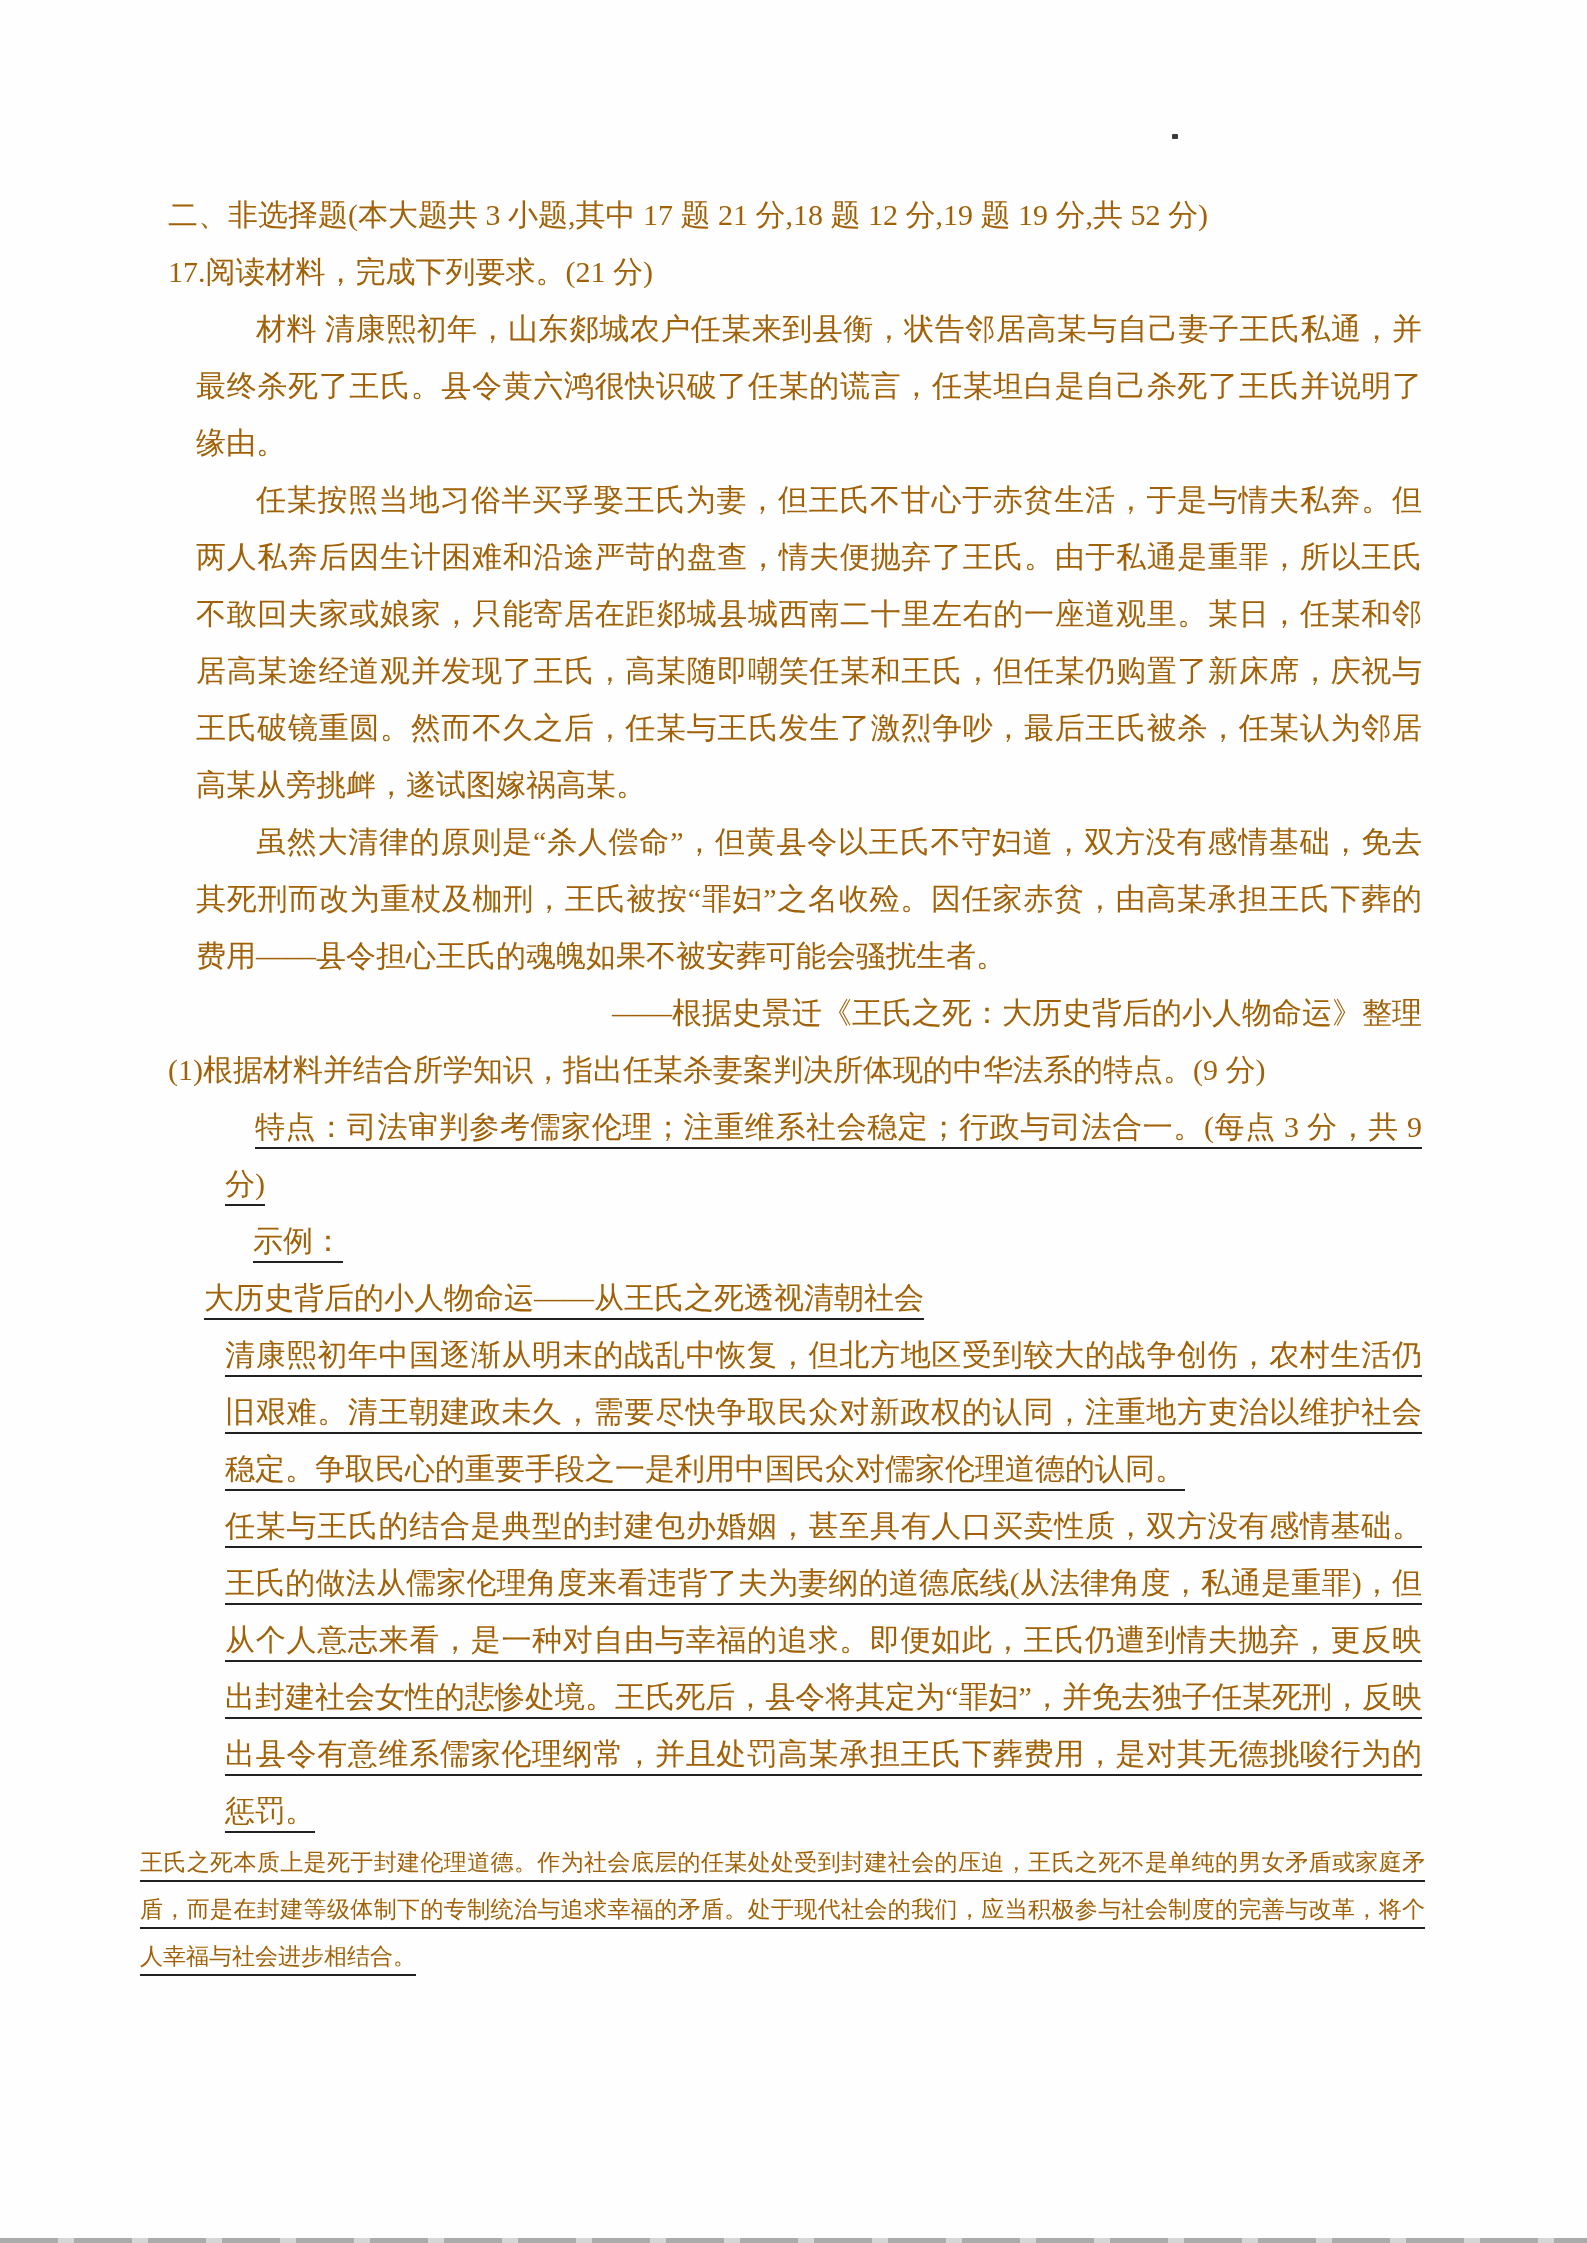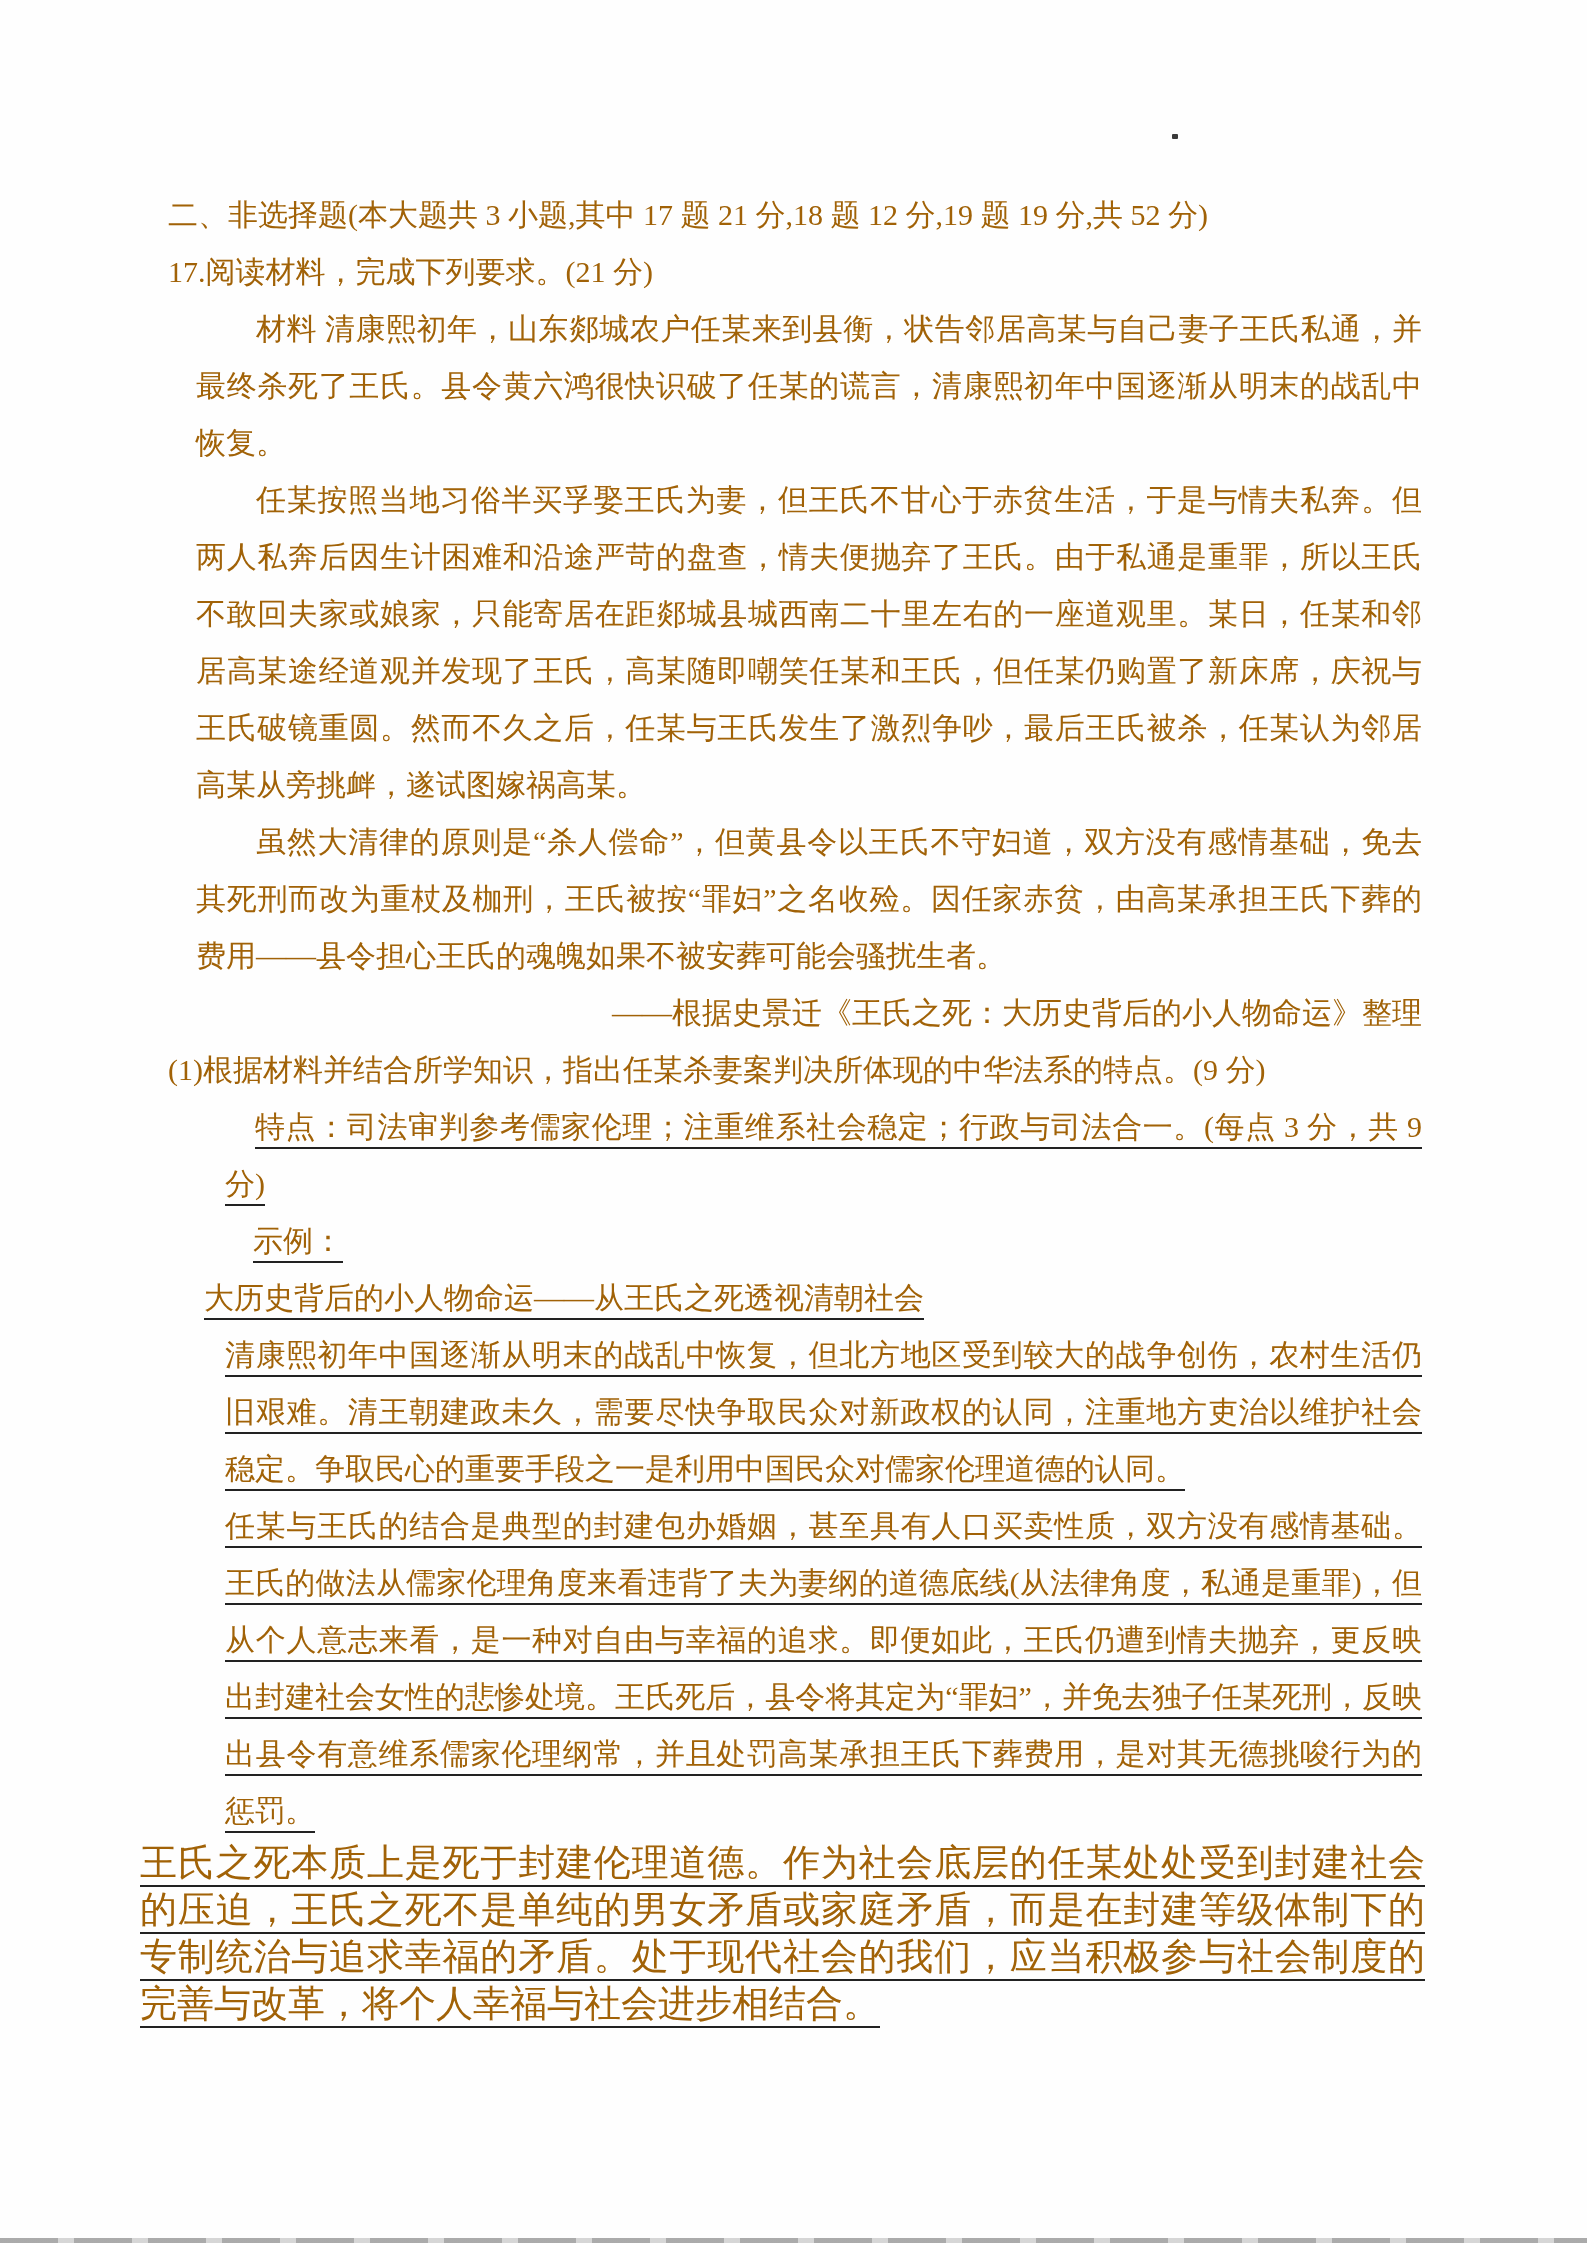--- a/index.html
+++ b/index.html
@@ -33,21 +33,21 @@
     text-decoration-thickness:2px;
     text-underline-offset:10px;
     text-decoration-color:#222;
   }
   .example-label{margin-left:85px;display:inline-block;}
   .essay-title{margin-left:36px;}
   .essay{margin-left:57px;width:1197px;text-align:justify;}
   .essay-final{
     margin-left:-28px;
     width:1285px;
-    font-size:37px;
+    font-size:23px;
     line-height:47px;
     text-align:justify;
   }
   .speck{
     position:absolute;left:1172px;top:134px;width:6px;height:5px;
     background:#3a3a3a;border-radius:1px;
   }
   .speck2{
     position:absolute;left:490px;top:1117px;width:4px;height:4px;
     background:#8a8a8a;border-radius:2px;
@@ -66,21 +66,21 @@
   <span class="speck"></span>
   <span class="speck2"></span>
 
   <main class="content">
 
     <p class="hdr">二、非选择题(本大题共 3 小题,其中 17 题 21 分,18 题 12 分,19 题 19 分,共 52 分)</p>
 
     <p class="hdr">17.阅读材料，完成下列要求。(21 分)</p>
 
     <div class="material">
-      <p class="para para-first">材料 清康熙初年，山东郯城农户任某来到县衡，状告邻居高某与自己妻子王氏私通，并最终杀死了王氏。县令黄六鸿很快识破了任某的谎言，清康熙初年中国逐渐从明末的战乱中恢复。</p>
+      <p class="para para-first">材料 清康熙初年，山东郯城农户任某来到县衡，状告邻居高某与自己妻子王氏私通，并最终杀死了王氏。县令黄六鸿很快识破了任某的谎言，任某坦白是自己杀死了王氏并说明了缘由。</p>
       <p class="para">任某按照当地习俗半买孚娶王氏为妻，但王氏不甘心于赤贫生活，于是与情夫私奔。但两人私奔后因生计困难和沿途严苛的盘查，情夫便抛弃了王氏。由于私通是重罪，所以王氏不敢回夫家或娘家，只能寄居在距郯城县城西南二十里左右的一座道观里。某日，任某和邻居高某途经道观并发现了王氏，高某随即嘲笑任某和王氏，但任某仍购置了新床席，庆祝与王氏破镜重圆。然而不久之后，任某与王氏发生了激烈争吵，最后王氏被杀，任某认为邻居高某从旁挑衅，遂试图嫁祸高某。</p>
       <p class="para">虽然大清律的原则是“杀人偿命”，但黄县令以王氏不守妇道，双方没有感情基础，免去其死刑而改为重杖及枷刑，王氏被按“罪妇”之名收殓。因任家赤贫，由高某承担王氏下葬的费用——县令担心王氏的魂魄如果不被安葬可能会骚扰生者。</p>
       <p class="source">——根据史景迁《王氏之死：大历史背后的小人物命运》整理</p>
     </div>
 
     <p class="q">(1)根据材料并结合所学知识，指出任某杀妻案判决所体现的中华法系的特点。(9 分)</p>
 
     <p class="answer ul">特点：司法审判参考儒家伦理；注重维系社会稳定；行政与司法合一。(每点 3 分，共 9 分)</p>
 
 

